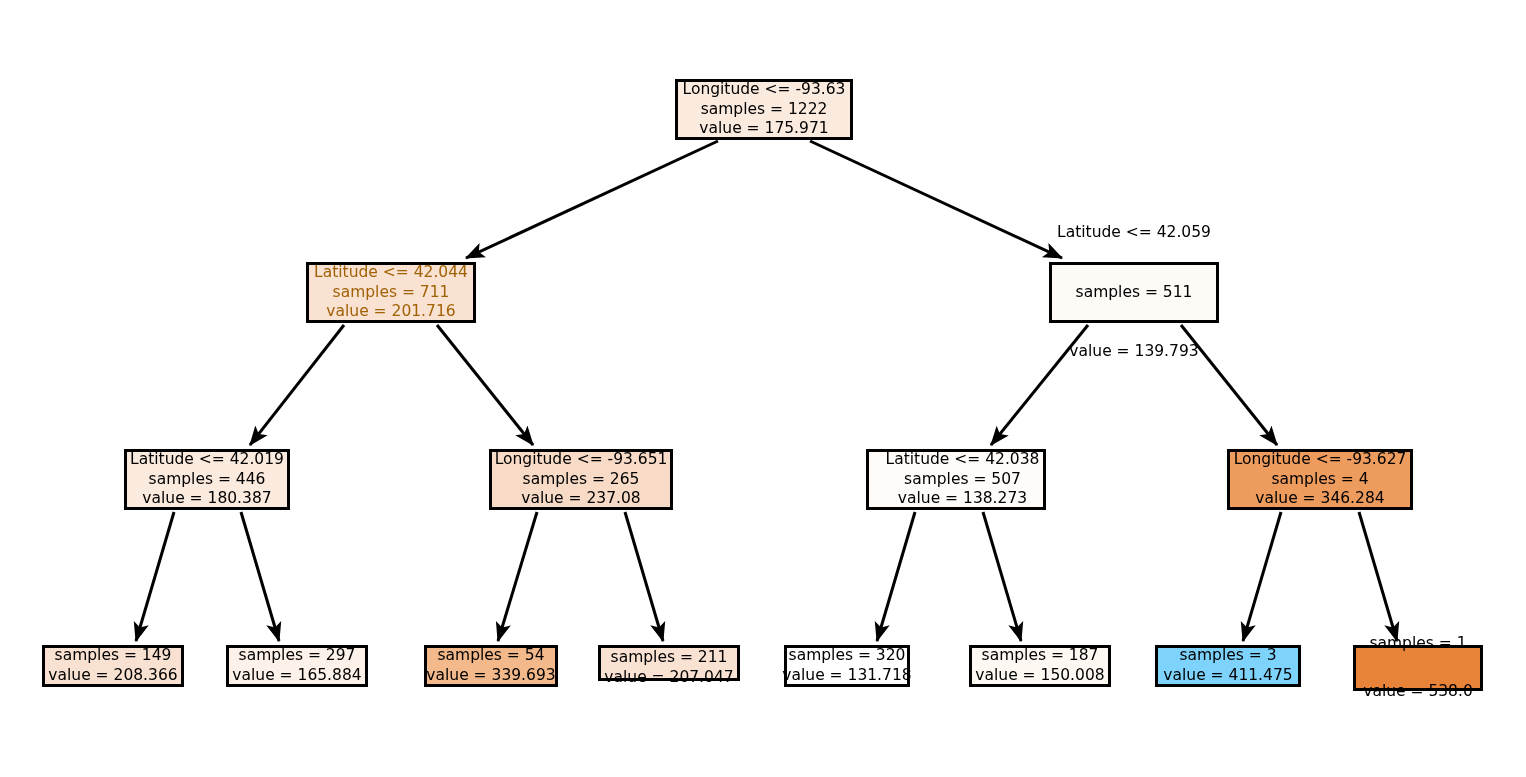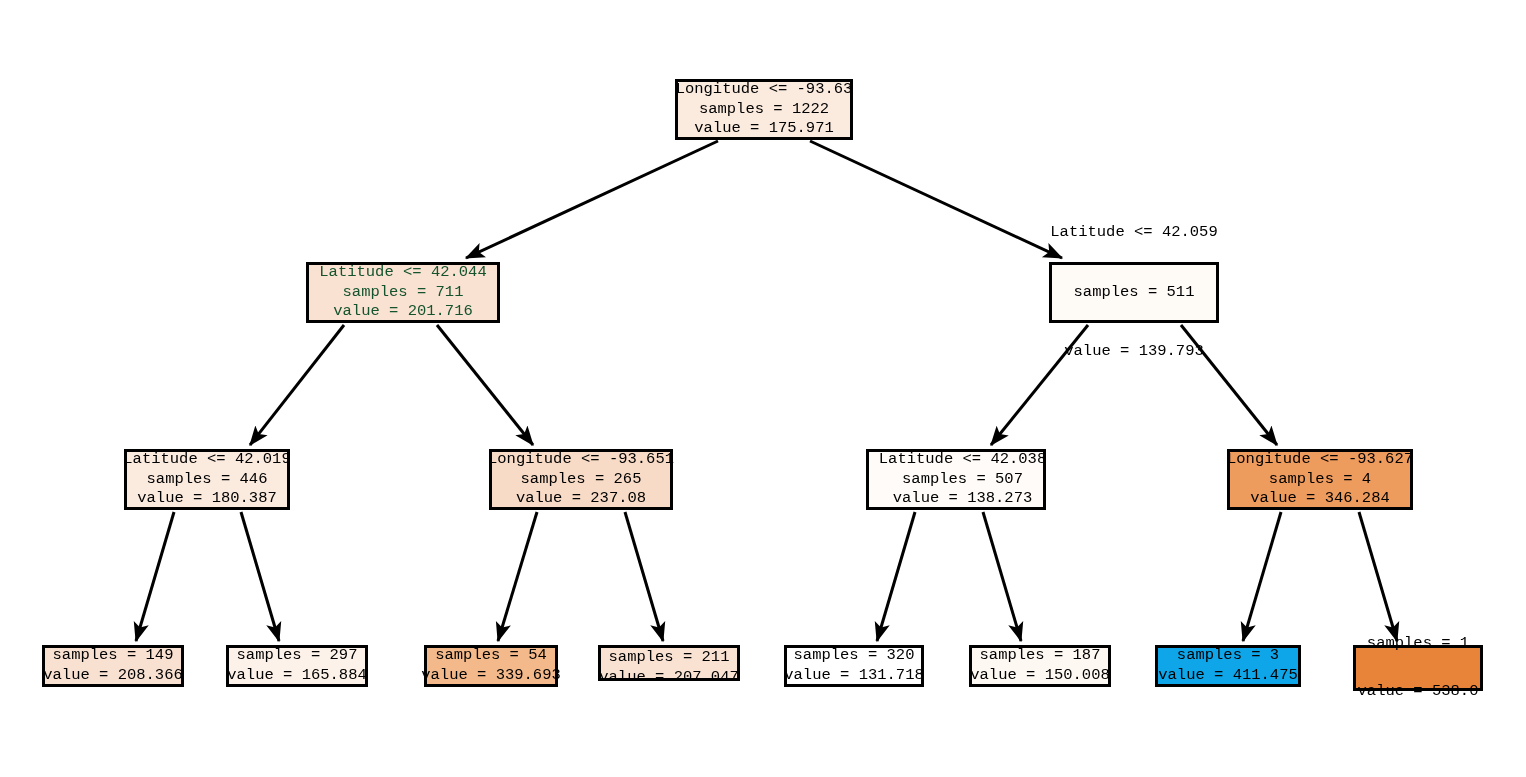--- a/index.html
+++ b/index.html
@@ -11,21 +11,20 @@
     width: 1526px;
     height: 777px;
     font-family: "DejaVu Sans", sans-serif;
     overflow: hidden;
   }
   #tree-canvas {
     position: relative;
     width: 1526px;
     height: 777px;
     background: #ffffff;
-    font-family: Liberation Mono, monospace;
   }
   #edge-layer {
     position: absolute;
     left: 0;
     top: 0;
     width: 1526px;
     height: 777px;
   }
   .tree-node {
     position: absolute;
@@ -71,21 +70,21 @@
         <line x1="1281" y1="512" x2="1243" y2="641" stroke="#000000" stroke-width="3" marker-end="url(#arrowhead)"></line>
         <line x1="1359" y1="512" x2="1397" y2="641" stroke="#000000" stroke-width="3" marker-end="url(#arrowhead)"></line>
       </g>
   </svg>
   <div id="node-layer">
       <div class="tree-node" style="left: 675px; top: 79px; width: 178px; height: 61px; background: rgb(251, 234, 222); border-color: rgb(0, 0, 0); color: rgb(0, 0, 0);">
         <span class="node-line">Longitude &lt;= -93.63</span>
         <span class="node-line">samples = 1222</span>
         <span class="node-line">value = 175.971</span>
       </div>
-      <div class="tree-node" style="left: 306px; top: 262px; width: 194px; height: 61px; background: rgb(249, 226, 210); border-color: rgb(0, 0, 0); color: #14532d;">
+      <div class="tree-node" style="left: 306px; top: 262px; width: 170px; height: 61px; background: rgb(249, 226, 210); border-color: rgb(0, 0, 0); color: #a16207;">
         <span class="node-line">Latitude &lt;= 42.044</span>
         <span class="node-line">samples = 711</span>
         <span class="node-line">value = 201.716</span>
       </div>
       <div class="tree-node" style="left: 1049px; top: 262px; width: 170px; height: 61px; background: rgb(254, 250, 246); border-color: rgb(0, 0, 0); color: rgb(0, 0, 0); gap: 40px;">
         <span class="node-line">Latitude &lt;= 42.059</span>
         <span class="node-line">samples = 511</span>
         <span class="node-line">value = 139.793</span>
       </div>
       <div class="tree-node" style="left: 124px; top: 449px; width: 166px; height: 61px; background: rgb(251, 234, 222); border-color: rgb(0, 0, 0); color: rgb(0, 0, 0);">
@@ -117,29 +116,29 @@
         <span class="node-line">value = 165.884</span>
       </div>
       <div class="tree-node" style="left: 424px; top: 645px; width: 134px; height: 42px; background: rgb(243, 185, 138); border-color: rgb(0, 0, 0); color: rgb(0, 0, 0);">
         <span class="node-line">samples = 54</span>
         <span class="node-line">value = 339.693</span>
       </div>
       <div class="tree-node" style="left: 598px; top: 645px; width: 142px; height: 36px; background: rgb(249, 226, 210); border-color: rgb(0, 0, 0); color: rgb(0, 0, 0); justify-content: space-between;">
         <span class="node-line">samples = 211</span>
         <span class="node-line">value = 207.047</span>
       </div>
-      <div class="tree-node" style="left: 784px; top: 645px; width: 140px; height: 42px; background: rgb(255, 255, 255); border-color: rgb(0, 0, 0); color: rgb(0, 0, 0);">
+      <div class="tree-node" style="left: 784px; top: 645px; width: 126px; height: 42px; background: rgb(255, 255, 255); border-color: rgb(0, 0, 0); color: rgb(0, 0, 0);">
         <span class="node-line">samples = 320</span>
         <span class="node-line">value = 131.718</span>
       </div>
       <div class="tree-node" style="left: 969px; top: 645px; width: 142px; height: 42px; background: rgb(254, 248, 243); border-color: rgb(0, 0, 0); color: rgb(0, 0, 0);">
         <span class="node-line">samples = 187</span>
         <span class="node-line">value = 150.008</span>
       </div>
-      <div class="tree-node" style="left: 1155px; top: 645px; width: 146px; height: 42px; background: #0ea5e9; border-color: rgb(0, 0, 0); color: rgb(0, 0, 0);">
+      <div class="tree-node" style="left: 1155px; top: 645px; width: 146px; height: 42px; background: #7dd3fc; border-color: rgb(0, 0, 0); color: rgb(0, 0, 0);">
         <span class="node-line">samples = 3</span>
         <span class="node-line">value = 411.475</span>
       </div>
       <div class="tree-node" style="left: 1353px; top: 645px; width: 130px; height: 46px; background: rgb(232, 131, 58); border-color: rgb(0, 0, 0); color: rgb(0, 0, 0); gap: 28px;">
         <span class="node-line">samples = 1</span>
         <span class="node-line">value = 538.0</span>
       </div>
     </div>
 </div>
 

